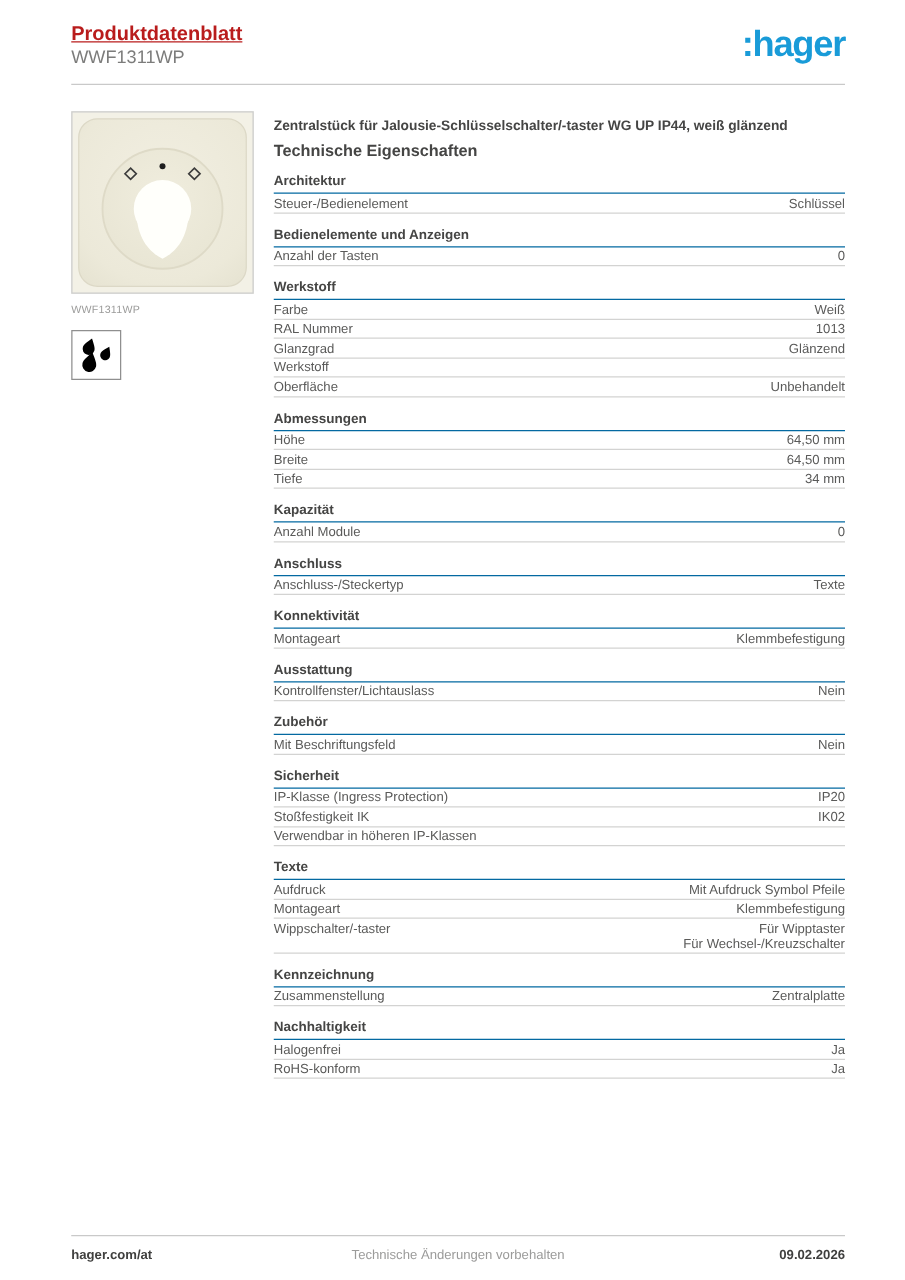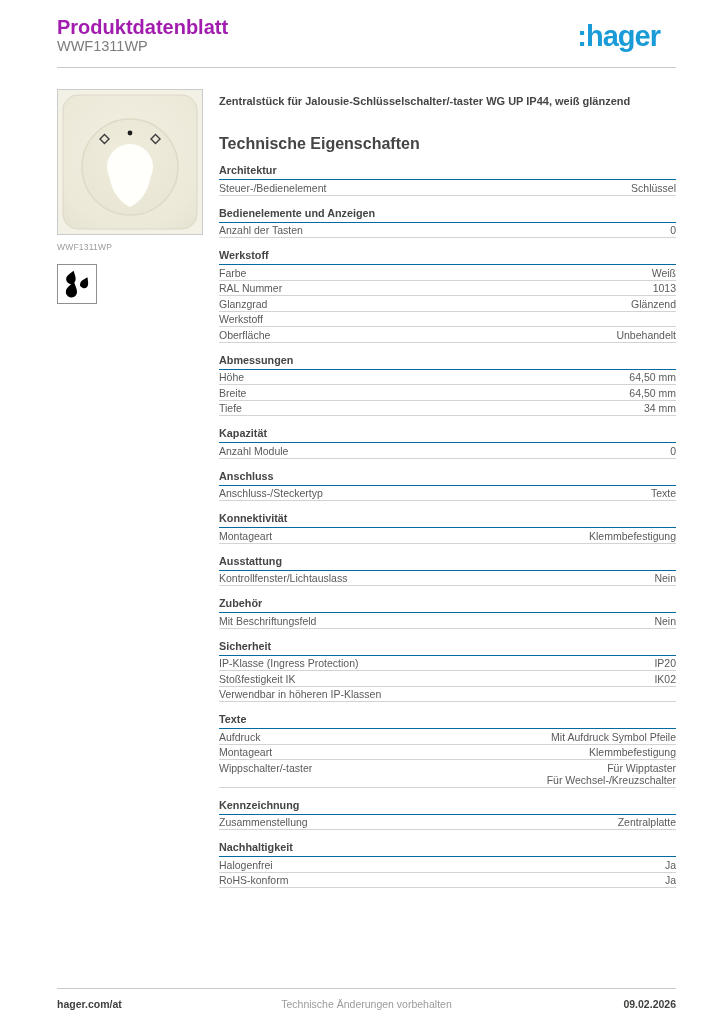--- a/index.html
+++ b/index.html
@@ -6,24 +6,24 @@
   html, body { background: #ffffff; }
   body {
     width: 724px; height: 1024px;
     position: relative;
     font-family: "Liberation Sans", sans-serif;
     color: #565655;
     overflow: hidden;
   }
   
   .header { position: absolute; left: 57px; right: 48px; top: 18px; }
-  .doc-title { font-size: 20px; font-weight: bold; color: #a21caf; line-height: 19px; }
+  .doc-title { font-size: 16px; font-weight: bold; color: #b91c1c; line-height: 19px; text-decoration: underline; }
   .doc-subtitle { font-size: 14.5px; color: #7c7c7b; line-height: 18px; }
   .logo {
-    position: absolute; right: 16px; top: 2px;
+    position: absolute; right: 0; top: 2px;
     font-size: 29px; font-weight: bold; letter-spacing: -1px;
     color: #199bd8;
   }
   .header-rule { position: absolute; left: 57px; right: 48px; top: 67px; border-top: 1px solid #c9c9c9; }
 
   
   .left-col { position: absolute; left: 57px; top: 89px; width: 146px; }
   .product-image-box {
     width: 146px; height: 146px;
     border: 1px solid #cbcbcb;
@@ -33,21 +33,21 @@
   .image-caption { margin-top: 7px; font-size: 8.5px; color: #9b9b9a; letter-spacing: .2px; }
   .pictogram-box {
     margin-top: 12px; width: 40px; height: 40px;
     border: 1px solid #8f8f8f; background: #ffffff;
     display: flex; align-items: center; justify-content: center;
   }
 
   
   .content { position: absolute; left: 219px; top: 89px; width: 457px; }
   .product-title { font-size: 11px; font-weight: bold; color: #454544; line-height: 13px; margin-top: 6px; }
-  .section-heading { font-size: 16px; font-weight: bold; color: #454544; margin-top: 27px; }
+  .section-heading { font-size: 13px; font-weight: bold; color: #454544; margin-top: 5px; }
   .group { margin-top: 11px; }
   .group-title {
     font-size: 10.8px; font-weight: bold; color: #454544;
     padding-bottom: 3px; border-bottom: 1px solid #0369a1;
   }
   .row {
     display: flex; justify-content: space-between; align-items: flex-start;
     font-size: 10.5px; line-height: 12px;
     padding: 1.5px 0 1px;
     border-bottom: 1px solid #d3d3d2;

